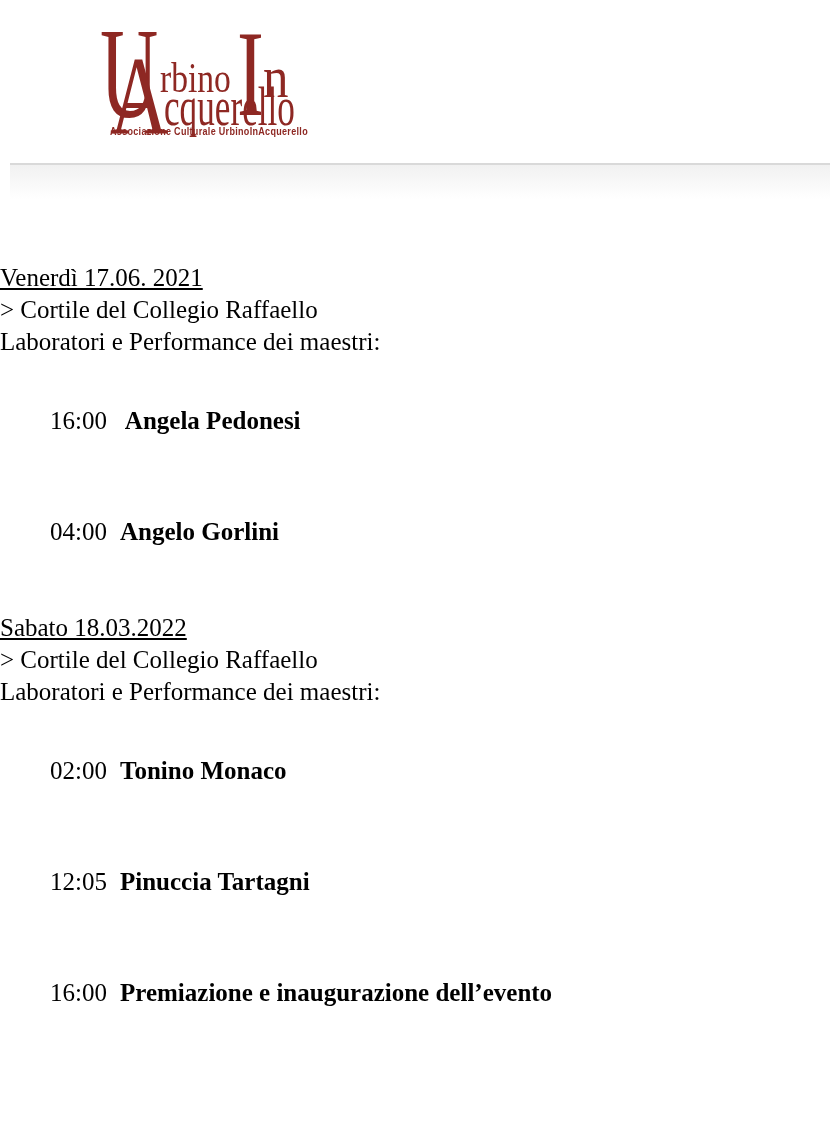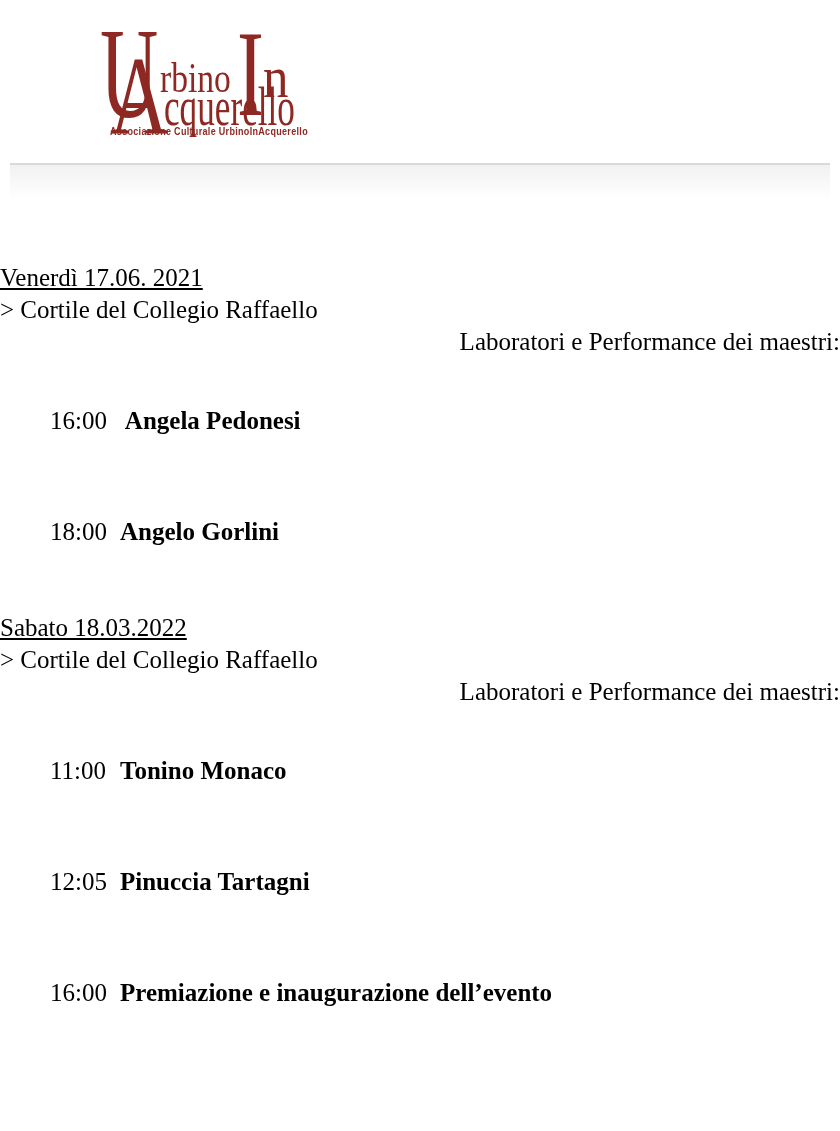--- a/index.html
+++ b/index.html
@@ -75,21 +75,21 @@
   .content h1, .content h2, .content div {
     margin: 0;
     padding: 0;
     font-size: inherit;
     line-height: inherit;
     font-weight: normal;
   }
   .title      { padding-left: 199px; font-weight: bold; }
   .date-hdr   { padding-left: 193px; font-weight: bold; text-decoration: underline; }
   .venue      { padding-left: 193px; }
-  .subtitle   { padding-left: 193px; font-weight: bold; text-align: right; }
+  .subtitle   { padding-left: 193px; font-weight: bold; }
   .row        { padding-left: 120px; white-space: pre-wrap; }
   .time       { display: inline-block; min-width: 70px; font-weight: normal; font-style: normal; margin-top: 15px; }
   .name       { font-weight: bold; white-space: pre-wrap; }
   .event-bold { font-weight: bold; }
   .spacer     { height: 32px; }
 </style>
 </head>
 <body>
 
 <div class="page">
@@ -113,33 +113,33 @@
 
     <section>
       <h2 class="date-hdr">Venerdì 17.06. 2021</h2>
       <div class="venue">&gt; Cortile del Collegio Raffaello</div>
       <div class="subtitle">Laboratori e Performance dei maestri:</div>
 
       <div class="row">
         <span class="time">16:00</span><span class="name"> Angela Pedonesi</span>
       </div>
       <div class="row">
-        <span class="time">18:00</span><span class="name">Angelo Gorlini</span>
+        <span class="time">04:00</span><span class="name">Angelo Gorlini</span>
       </div>
     </section>
 
     <div class="spacer"></div>
 
     <section>
       <h2 class="date-hdr">Sabato 18.03.2022</h2>
       <div class="venue">&gt; Cortile del Collegio Raffaello</div>
       <div class="subtitle">Laboratori e Performance dei maestri:</div>
 
       <div class="row">
-        <span class="time">11:00</span><span class="name">Tonino Monaco</span>
+        <span class="time">02:00</span><span class="name">Tonino Monaco</span>
       </div>
       <div class="row">
         <span class="time">12:05</span><span class="name">Pinuccia Tartagni</span>
       </div>
       <div class="row">
         <span class="time">16:00</span><span class="event-bold">Premiazione e inaugurazione dell’evento</span>
       </div>
 
     </section>
 

